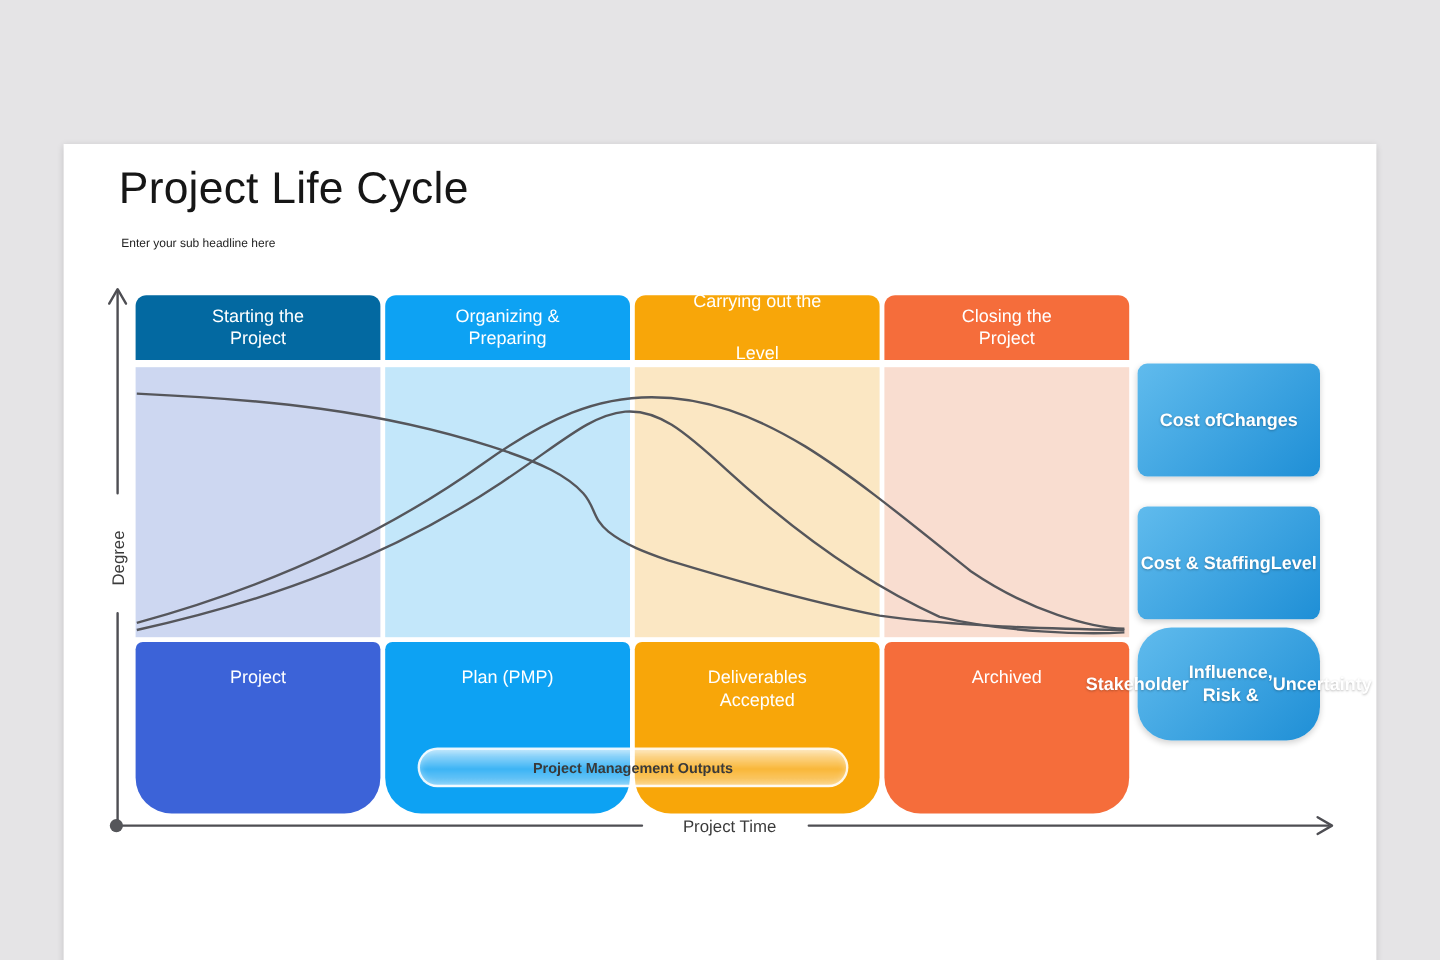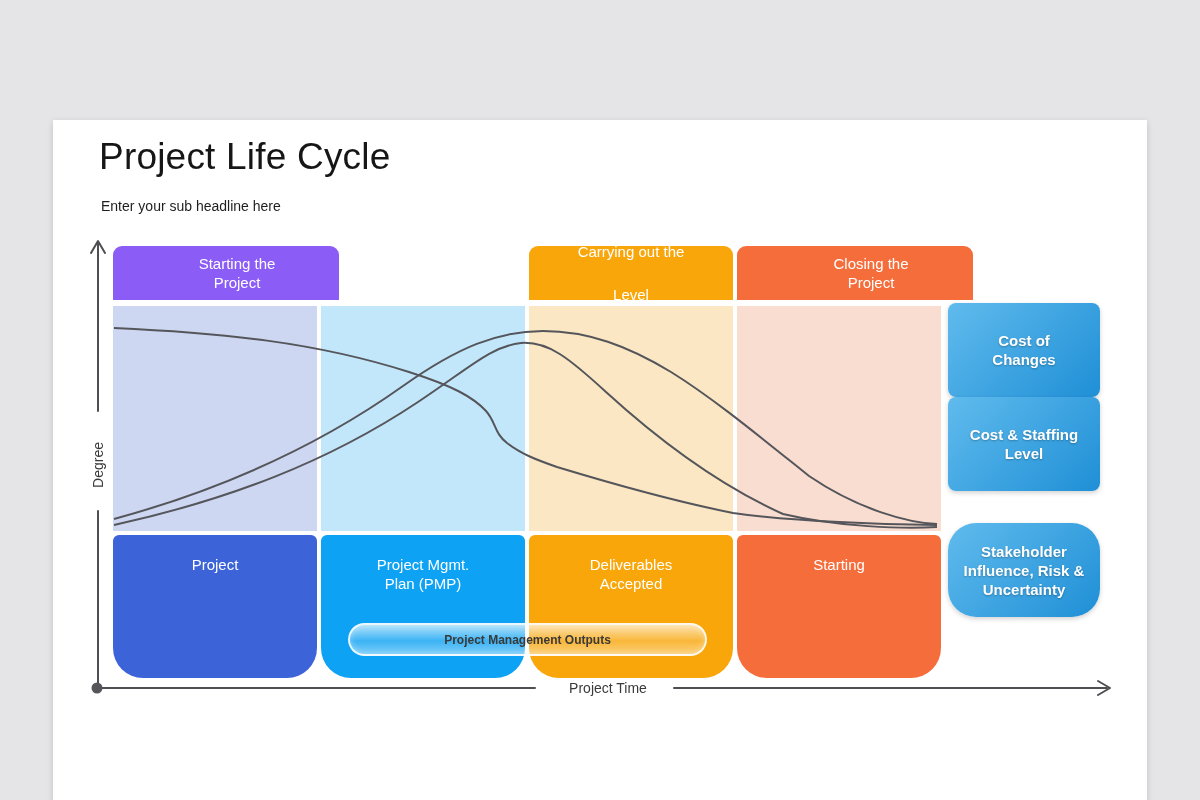--- a/index.html
+++ b/index.html
@@ -9,44 +9,44 @@
     background:#e5e4e6;
   }
   .slide{
     position:absolute;left:53px;top:92px;width:1094px;height:793px;
     background:#ffffff;box-shadow:0 2px 6px rgba(0,0,0,.16);margin-top:28px;
   }
   .title{
     position:absolute;left:46px;top:16px;font-size:37px;font-weight:400;
     color:#161616;letter-spacing:.2px;
   }
-  .subtitle{position:absolute;left:48px;top:78px;font-size:14px;color:#1e1e1e;}
+  .subtitle{position:absolute;left:48px;top:78px;font-size:10px;color:#1e1e1e;}
 
   .phase-header{
     position:absolute;top:126px;height:54px;width:204px;
     border-radius:9px 9px 0 0;color:#fff;font-size:15px;font-weight:500;
     line-height:19px;display:flex;flex-direction:column;align-items:center;
     justify-content:center;text-align:center;
   }
   .col-fill{position:absolute;top:186px;height:225px;width:204px;}
   .output-box{
     position:absolute;top:415px;height:143px;width:204px;box-sizing:border-box;
     border-radius:6px 6px 30px 30px;color:#fff;font-size:15px;font-weight:500;
     line-height:19px;padding-top:20px;text-align:center;
   }
   .p0{left:60px}.p1{left:268px}.p2{left:476px}.p3{left:684px}
 
   .legend-box{
     position:absolute;left:895px;width:152px;height:94px;border-radius:8px;
     color:#fff;font-size:15px;font-weight:700;line-height:19px;
-    display:flex;flex-direction:column;align-items:center;justify-content:center;
+    display:flex;align-items:center;justify-content:center;
     text-align:center;text-shadow:0 1px 2px rgba(0,0,0,.28);
     box-shadow:0 2px 5px rgba(0,0,0,.18);
   }
-  .l0{top:183px}.l1{top:277px}.l2{top:403px}
+  .l0{top:183px}.l1{top:302px}.l2{top:403px}
 
   .overlay{position:absolute;left:0;top:0;z-index:3;pointer-events:none;}
   .axis{stroke:#4e4e53;stroke-width:2;fill:none;stroke-linecap:round;stroke-linejoin:round;}
   .curve{stroke:#55565b;stroke-width:2;fill:none;}
 
   .axis-label{position:absolute;font-size:14px;color:#3a3a3a;z-index:4;}
   .degree-label{left:45px;top:345px;transform:translate(-50%,-50%) rotate(-90deg);}
   .time-label{left:495px;top:560px;width:120px;text-align:center;}
 
   .banner{
@@ -64,46 +64,49 @@
 <div class="slide">
 
   <div class="title">Project Life Cycle</div>
   <div class="subtitle">Enter your sub headline here</div>
 
   <div class="col-fill p0" style="background: rgb(205, 215, 241);"></div>
   <div class="col-fill p1" style="background: rgb(195, 231, 250);"></div>
   <div class="col-fill p2" style="background: rgb(251, 231, 195);"></div>
   <div class="col-fill p3" style="background: rgb(249, 221, 208);"></div>
 
-  <div class="phase-header p0" style="background: #8b5cf6; padding-left: 22px;">
+  <div class="phase-header p0" style="background: #0369a1;">
     <span>Starting the</span>
     <span>Project</span>
+  </div>
+  <div class="phase-header p1" style="background: rgb(13, 162, 243);">
+    <span>Organizing &amp;</span>
+    <span>Preparing</span>
   </div>
   <div class="phase-header p2" style="background: rgb(248, 166, 9); gap: 24px;">
     <span>Carrying out the</span>
     <span>Level</span>
   </div>
-  <div class="phase-header p3" style="background: rgb(245, 109, 59); padding-left: 32px;">
+  <div class="phase-header p3" style="background: rgb(245, 109, 59);">
     <span>Closing the</span>
     <span>Project</span>
   </div>
 
   <div class="output-box p0" style="background: rgb(60, 99, 216);">
     <div>Project</div>
   </div>
   <div class="output-box p1" style="background: rgb(13, 162, 243);">
-    <div>Project Mgmt.</div>
     <div>Plan (PMP)</div>
   </div>
   <div class="output-box p2" style="background: rgb(248, 166, 9);">
     <div>Deliverables</div>
     <div>Accepted</div>
   </div>
   <div class="output-box p3" style="background: rgb(245, 109, 59);">
-    <div>Starting</div>
+    <div>Archived</div>
   </div>
 
   <svg class="overlay" width="1094" height="617" viewBox="0 0 1094 617">
 
     <path class="axis" d="M45,123 L45,291 M45,391 L45,566"></path>
     <path class="axis" d="M38,133 L45,121 L52,133"></path>
 
     <path class="axis" d="M48,568 L482,568 M621,568 L1054,568"></path>
     <path class="axis" d="M1045,561 L1057,568 L1045,575"></path>
     <circle cx="44" cy="568" r="5.5" fill="#55565a"></circle>

